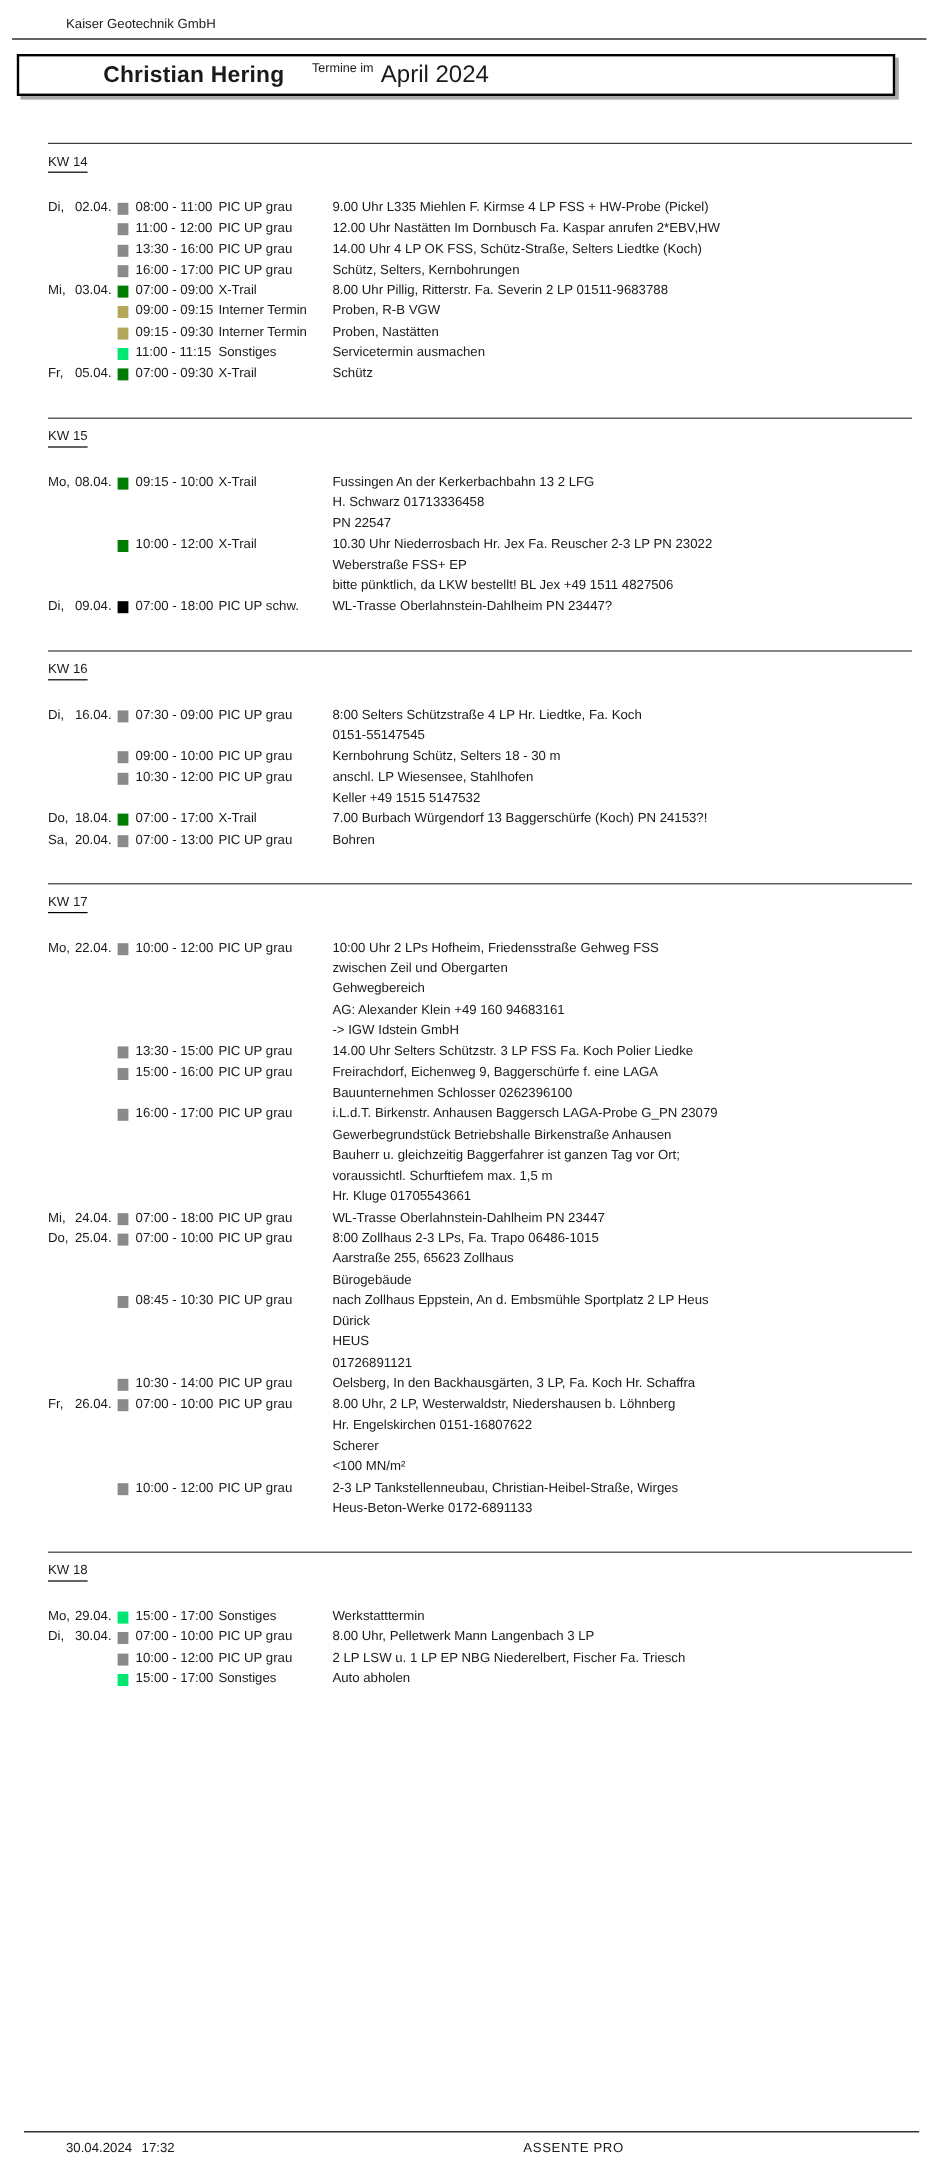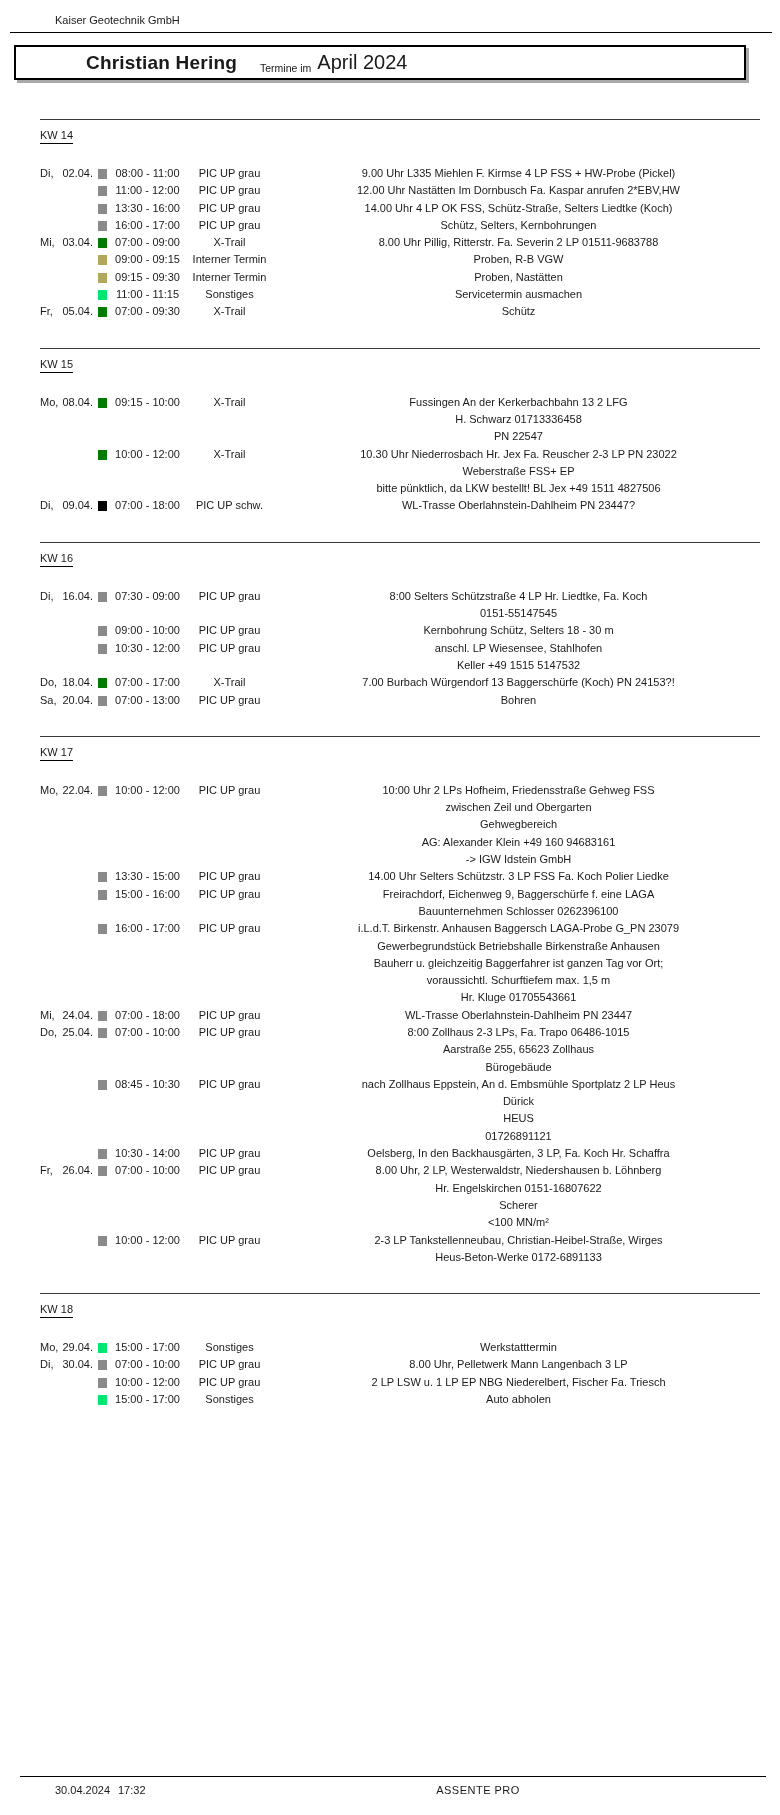--- a/index.html
+++ b/index.html
@@ -18,33 +18,33 @@
 
   
   .title-box {
     margin: 12px 34px 0 14px; height: 35px;
     border: 2px solid #000; background: #fff;
     box-shadow: 3px 3px 0 0 #a9a9a9;
     display: flex; align-items: center; padding-left: 24px;
     position: relative;
   }
   .person-name { font-size: 19px; font-weight: bold; letter-spacing: 0.2px; margin-left: 46px; }
-  .title-right { position: absolute; left: 244px; display: flex; align-items: flex-end; gap: 6px; }
+  .title-right { position: absolute; left: 244px; display: flex; align-items: flex-start; gap: 6px; }
   .title-prefix { font-size: 10.5px; }
   .title-month { font-size: 20px; }
 
   
   .weeks { padding: 12px; }
   .section { margin-top: 27px; }
   .section-divider { border-top: 1px solid #3a3a3a; margin: 0 8px 0 28px; }
   .week-label {
     display: inline-block; margin: 9px 0 0 28px; padding-bottom: 2px;
     border-bottom: 1px solid #000; font-size: 11px;
   }
-  .week-entries { margin-top: 21px; text-align: center; }
+  .week-entries { margin-top: 21px; }
 
   .entry {
     display: grid;
     grid-template-columns: 58px 15px 69px 95px 1fr;
     padding-left: 28px; padding-right: 8px;
     line-height: 17.3px;
   }
   .entry-day {
     display: flex; justify-content: space-between; padding-right: 5px;
     white-space: nowrap;

